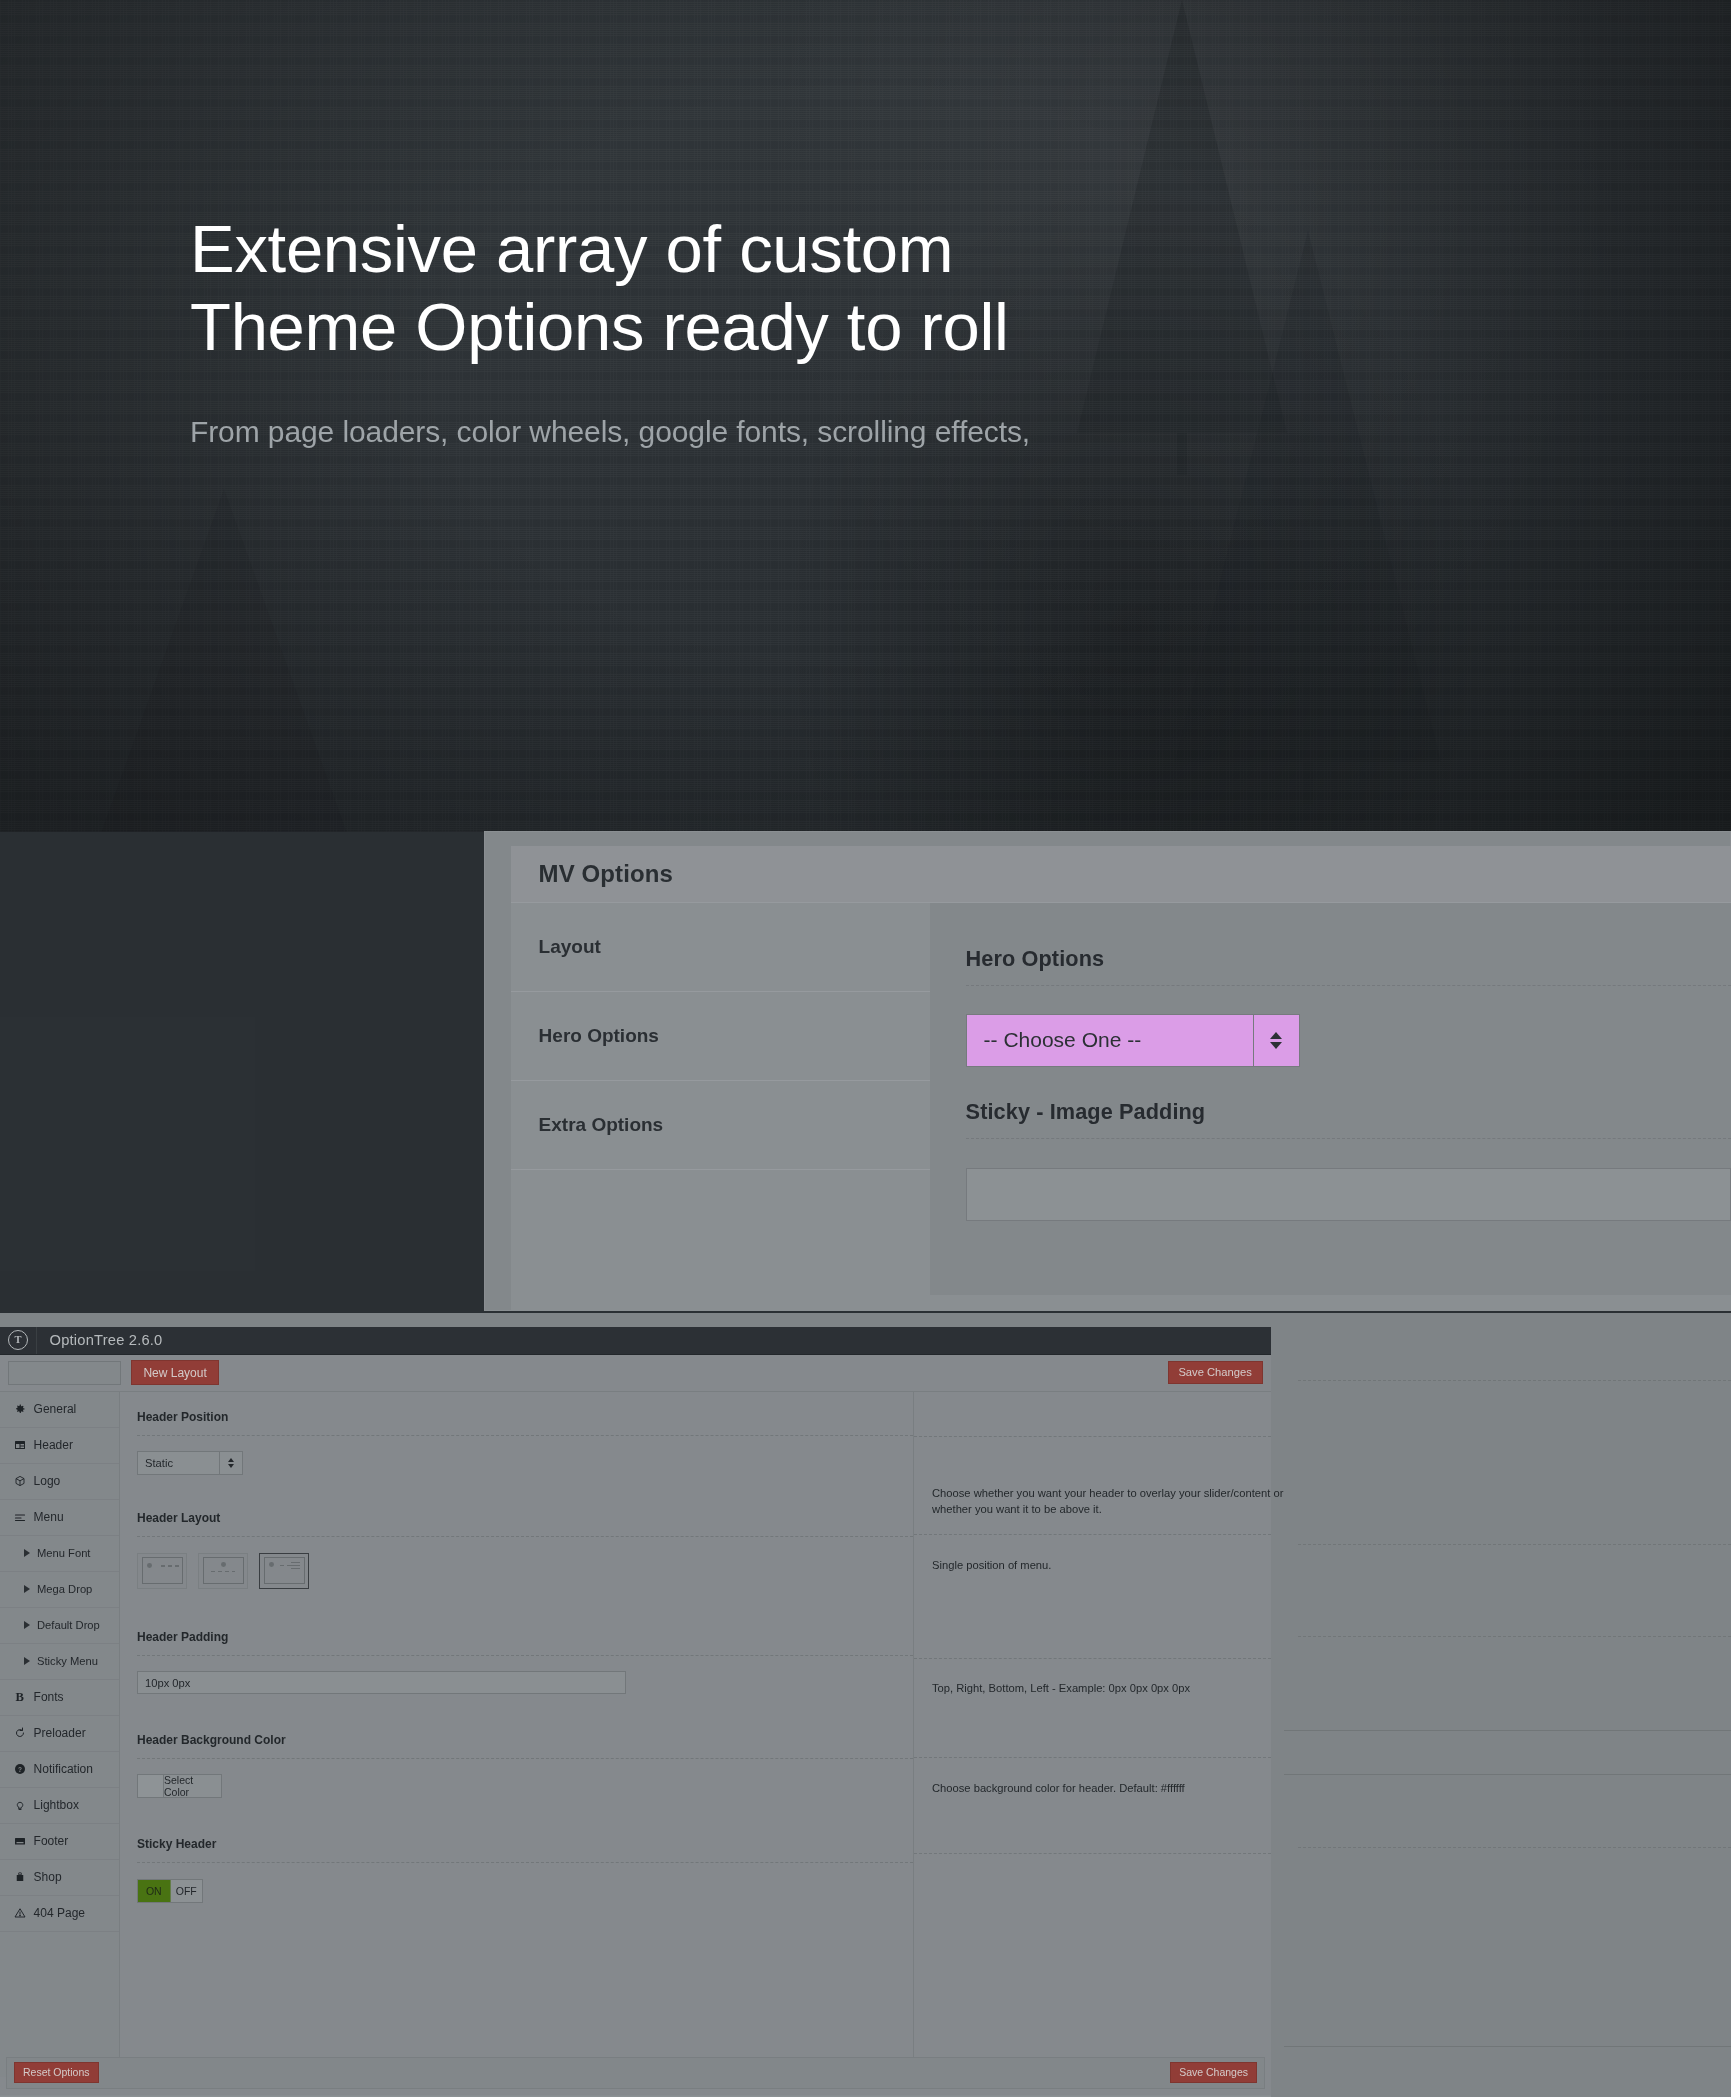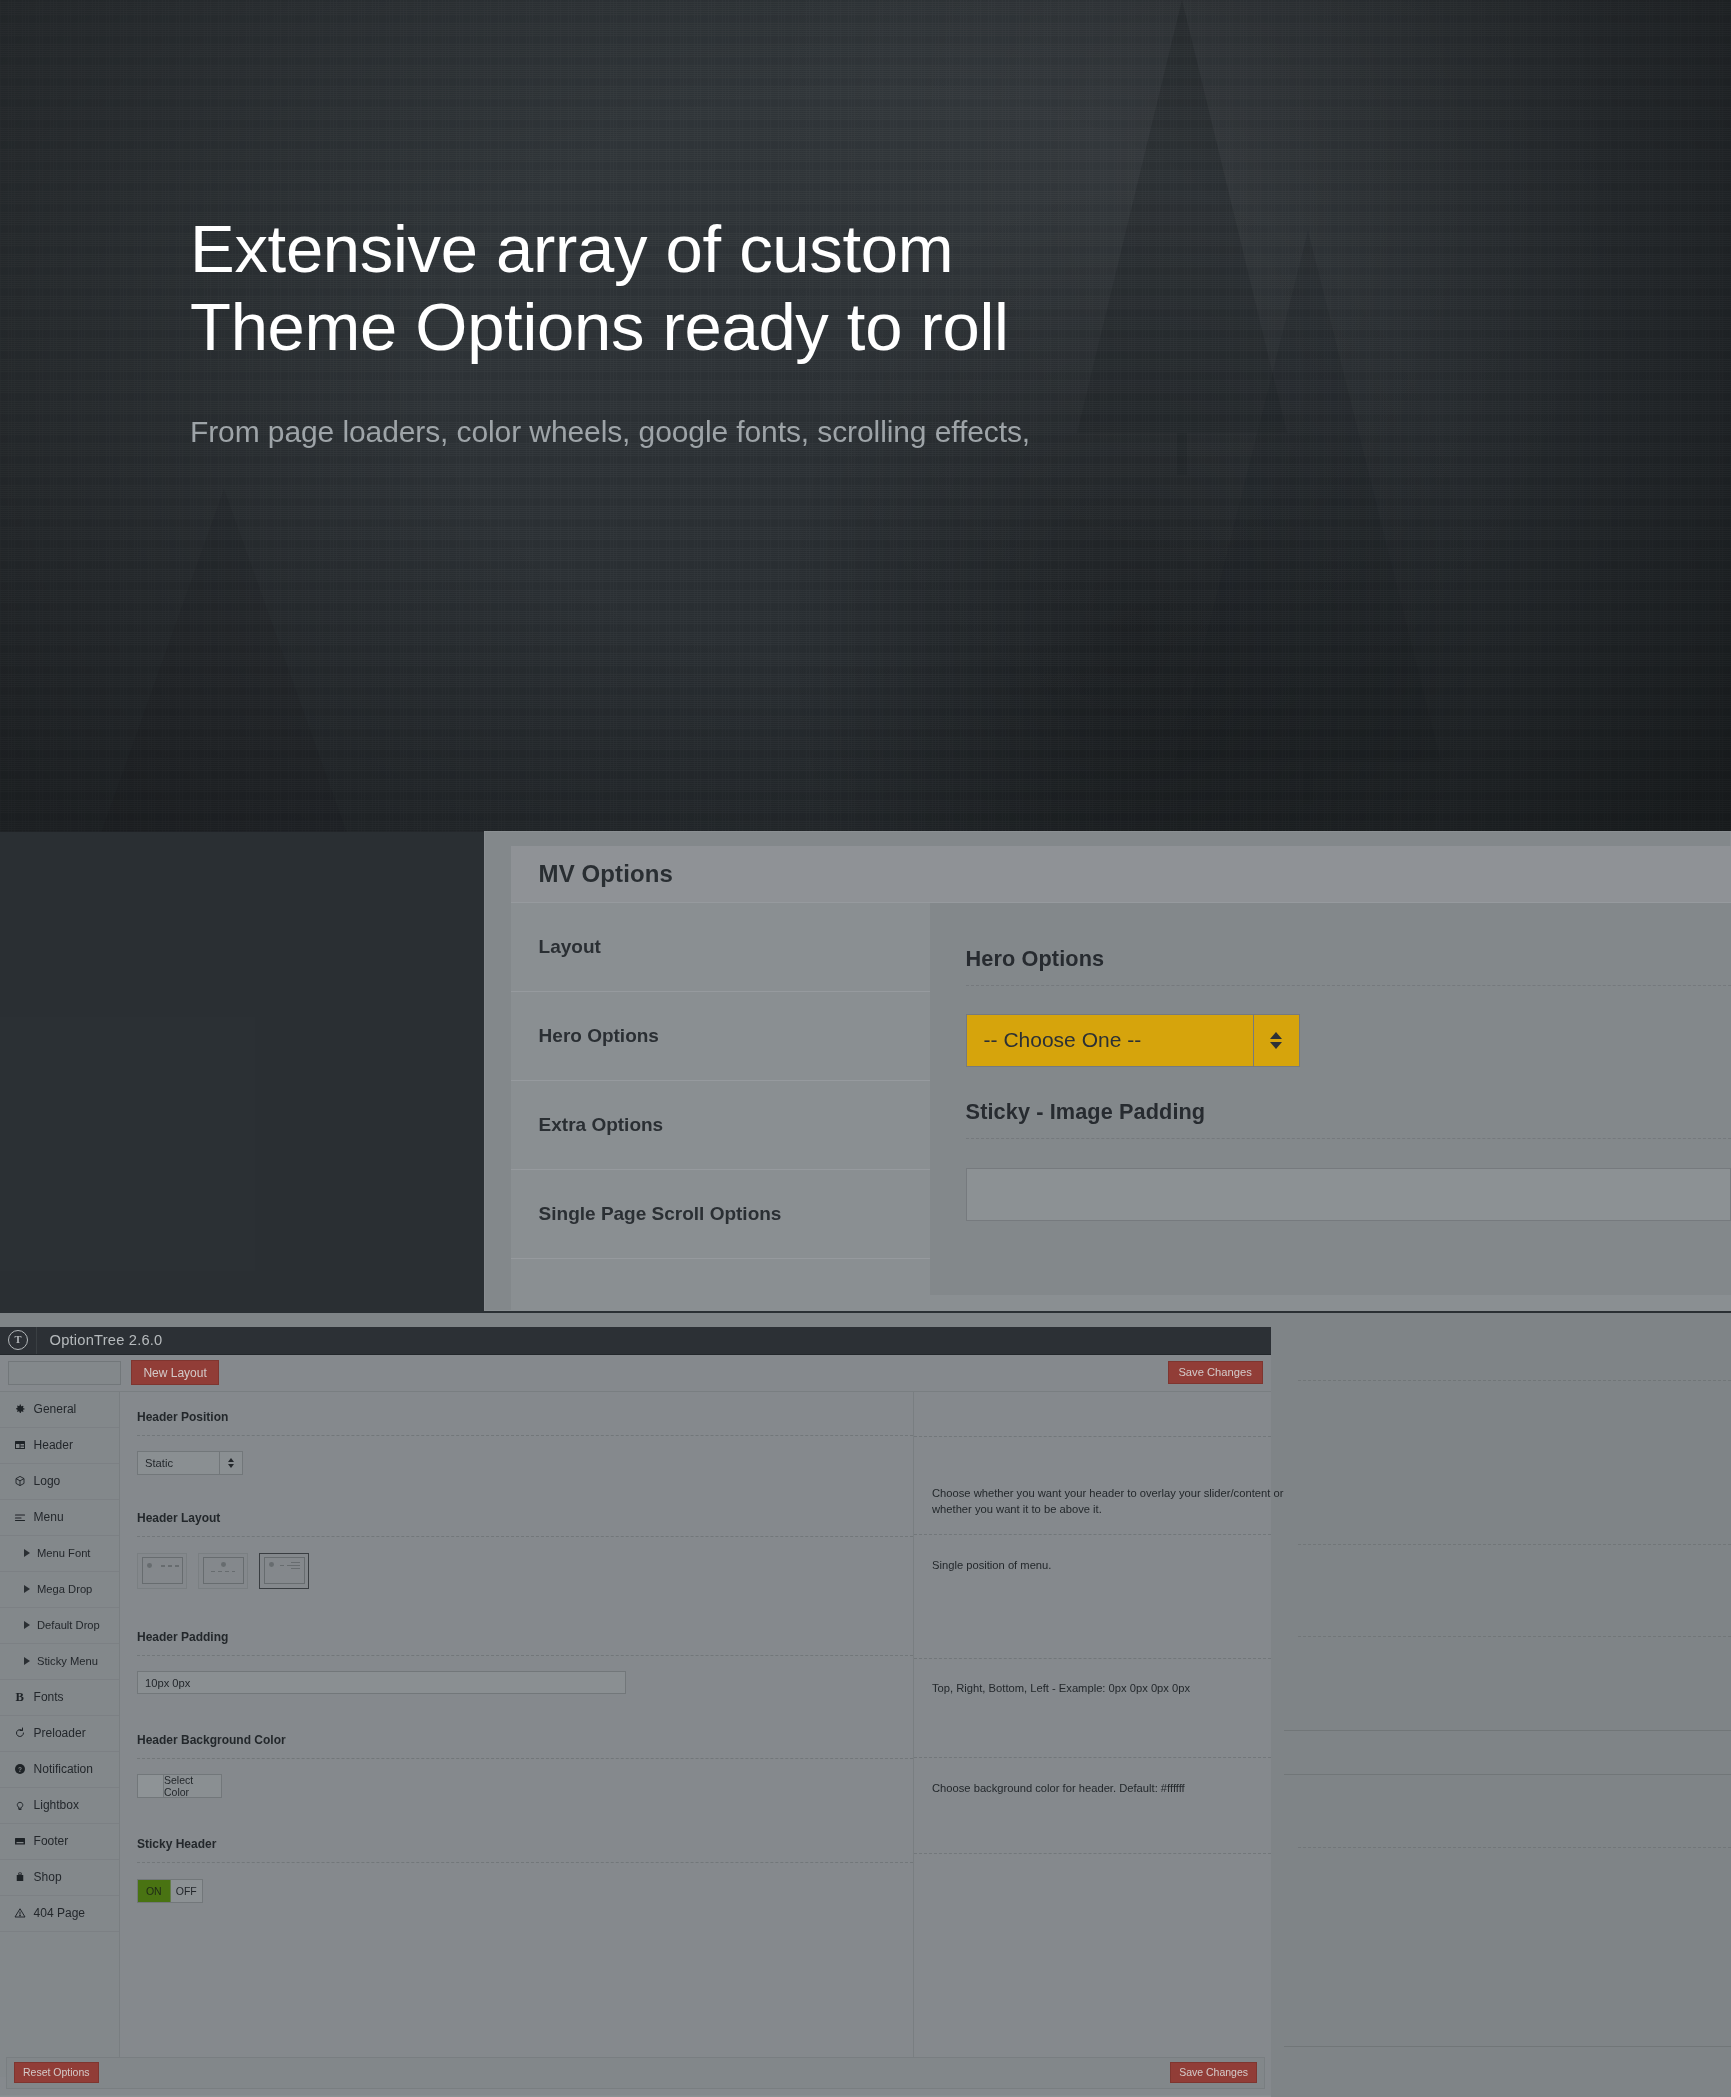--- a/index.html
+++ b/index.html
@@ -64,21 +64,21 @@
   #mv .mv-body{display:flex;height:392px;}
   #mv .mv-nav{width:419px;box-sizing:border-box;}
   #mv .mv-nav .row{
     height:89px;display:flex;align-items:center;padding-left:28px;box-sizing:border-box;
     border-bottom:0.7px solid #a3a8ab;font-size:19px;font-weight:700;color:#2b3034;
   }
   #mv .mv-right{flex:1;background:#8e9396;padding:43px 0 0 36px;box-sizing:border-box;}
   #mv .mv-right h3{margin:0;font-size:21.7px;font-weight:700;color:#272c30;letter-spacing:0.1px;}
   #mv .dash{border-top:1.4px dashed #7e8386;margin:12.6px 0 0 0;width:100%;}
   #mv .mv-select{
-    margin-top:28px;width:334px;height:53px;background:#eab308;border:0.7px solid #7f8487;
+    margin-top:28px;width:334px;height:53px;background:#f0abfc;border:0.7px solid #7f8487;
     display:flex;align-items:center;box-sizing:border-box;
   }
   #mv .mv-select .val{flex:1;padding-left:17px;font-size:21px;color:#2d3236;}
   #mv .mv-select .arrows{
     width:45px;height:100%;border-left:0.7px solid #7f8487;display:flex;
     flex-direction:column;align-items:center;justify-content:center;gap:3.5px;color:#2e3337;
   }
   #mv .mv-select .arrows div{width:0;height:0;border-left:6.3px solid transparent;border-right:6.3px solid transparent;}
   #mv .mv-select .arrows .up{border-bottom:7.7px solid #2e3337;}
   #mv .mv-select .arrows .dn{border-top:7.7px solid #2e3337;}
@@ -247,23 +247,20 @@
     <div class="mv-body">
       <div class="mv-nav">
         <div class="row">
           <span>Layout</span>
         </div>
         <div class="row">
           <span>Hero Options</span>
         </div>
         <div class="row">
           <span>Extra Options</span>
-        </div>
-        <div class="row">
-          <span>Single Page Scroll Options</span>
         </div>
       </div>
       <div class="mv-right">
         <h3>Hero Options</h3>
         <div class="dash"></div>
         <div class="mv-select">
           <div class="val">-- Choose One --</div>
           <div class="arrows">
             <div class="up"></div>
               <div class="dn"></div>

